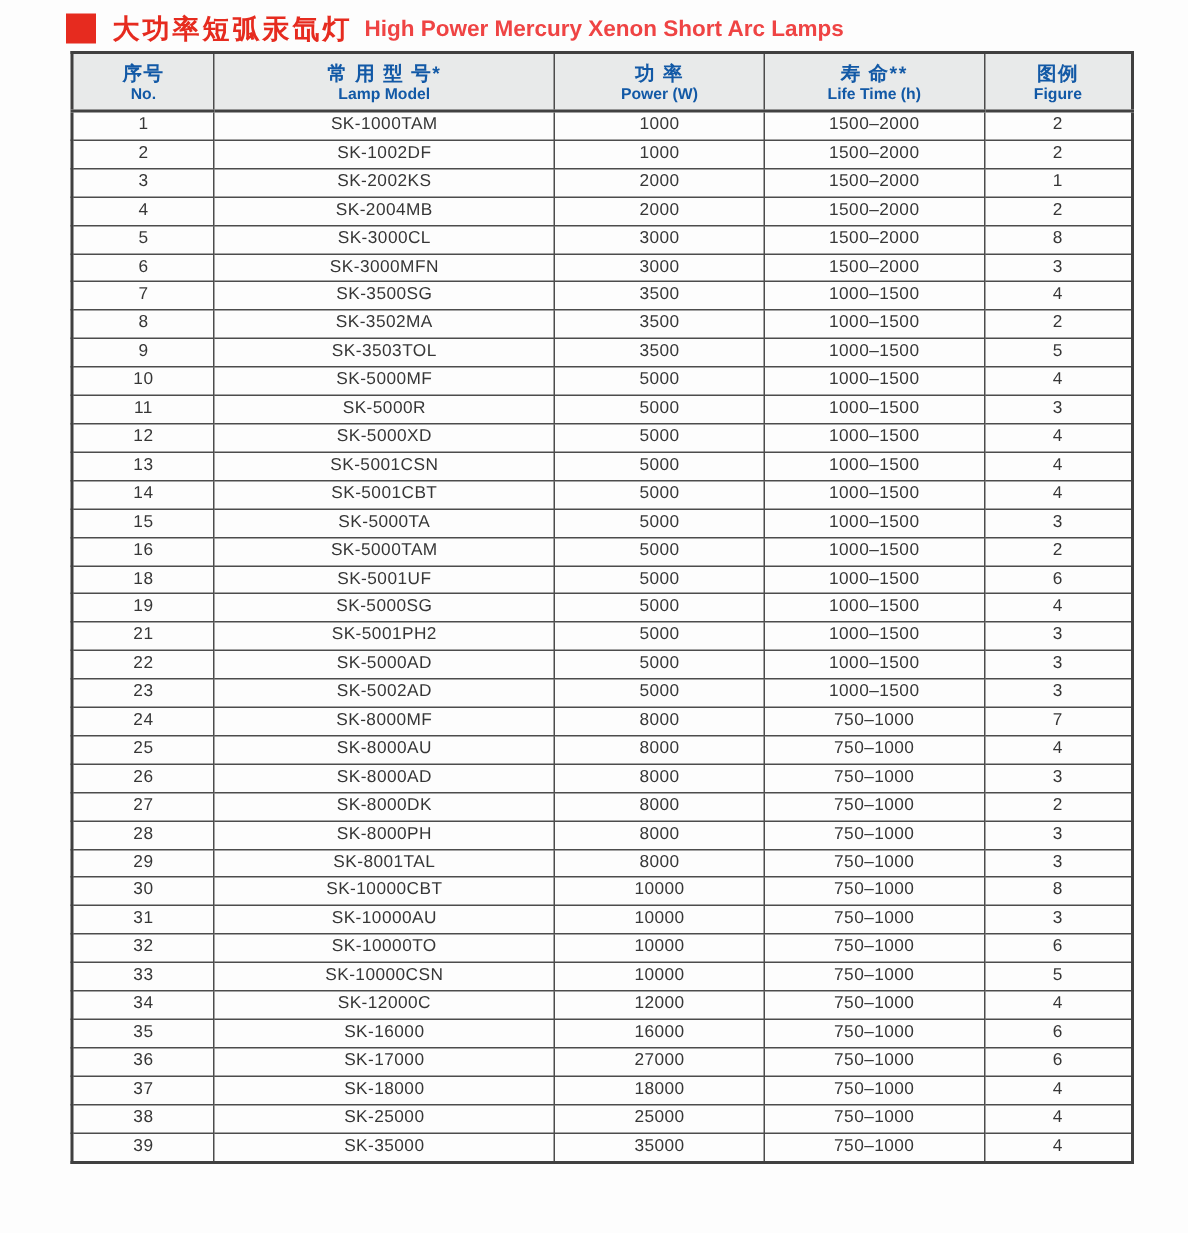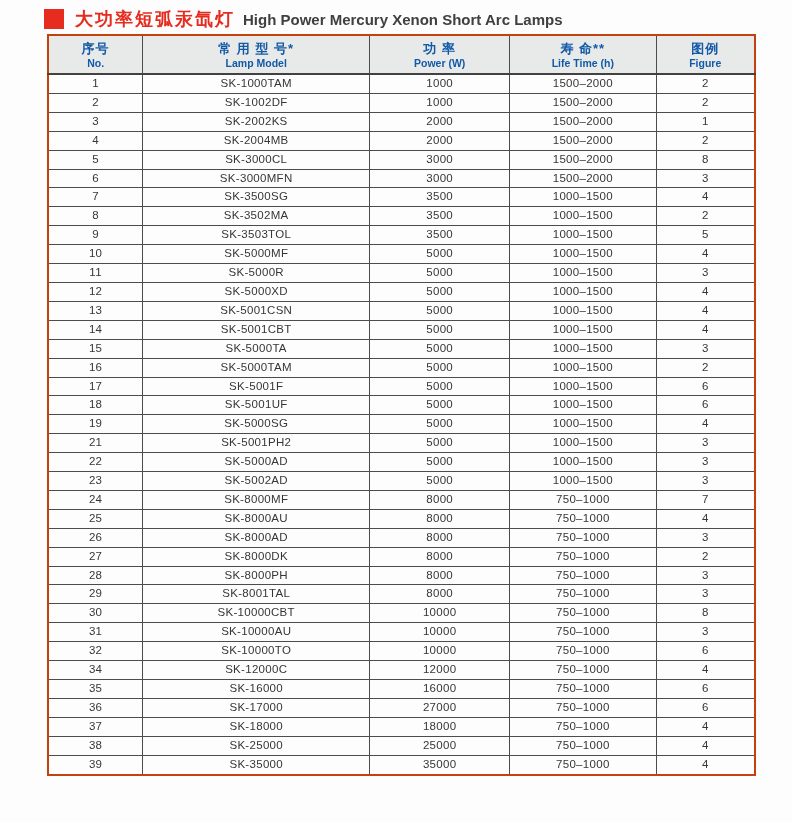--- a/index.html
+++ b/index.html
@@ -29,38 +29,38 @@
     font-size: 18px;
     font-weight: bold;
     letter-spacing: 2px;
     color: #e62b1f;
     white-space: nowrap;
   }
   .title-en {
     margin-left: 8px;
     font-size: 15px;
     font-weight: bold;
-    color: #404040;
+    color: #ef4444;
     white-space: nowrap;
   }
 
   
   table.lamp-table {
     border-collapse: collapse;
     margin-left: 47px;
     margin-top: 2px;
     width: 709px;
     table-layout: fixed;
   }
   .lamp-table th, .lamp-table td {
     border: 1px solid #4c4c4c;
     text-align: center;
     vertical-align: middle;
   }
-  .lamp-table { border: 2px solid #c2410c; }
+  .lamp-table { border: 2px solid #404040; }
   .lamp-table thead th {
     background: #e8eaea;
     color: #1259a6;
     padding: 4px 0 3px 0;
     border-bottom: 2px solid #424242;
   }
   .th-zh { font-size: 13px; font-weight: bold; letter-spacing: 1px; line-height: 17px; }
   .th-en { font-size: 10.5px; font-weight: bold; line-height: 13px; }
   .lamp-table tbody td {
     height: 17.9px;
@@ -227,27 +227,20 @@
       <td>3</td>
     </tr>
         <tr>
       <td>16</td>
       <td>SK-5000TAM</td>
       <td>5000</td>
       <td>1000–1500</td>
       <td>2</td>
     </tr>
         <tr>
-      <td>17</td>
-      <td>SK-5001F</td>
-      <td>5000</td>
-      <td>1000–1500</td>
-      <td>6</td>
-    </tr>
-        <tr>
       <td>18</td>
       <td>SK-5001UF</td>
       <td>5000</td>
       <td>1000–1500</td>
       <td>6</td>
     </tr>
         <tr>
       <td>19</td>
       <td>SK-5000SG</td>
       <td>5000</td>
@@ -332,20 +325,27 @@
       <td>3</td>
     </tr>
         <tr>
       <td>32</td>
       <td>SK-10000TO</td>
       <td>10000</td>
       <td>750–1000</td>
       <td>6</td>
     </tr>
         <tr>
+      <td>33</td>
+      <td>SK-10000CSN</td>
+      <td>10000</td>
+      <td>750–1000</td>
+      <td>5</td>
+    </tr>
+        <tr>
       <td>34</td>
       <td>SK-12000C</td>
       <td>12000</td>
       <td>750–1000</td>
       <td>4</td>
     </tr>
         <tr>
       <td>35</td>
       <td>SK-16000</td>
       <td>16000</td>

